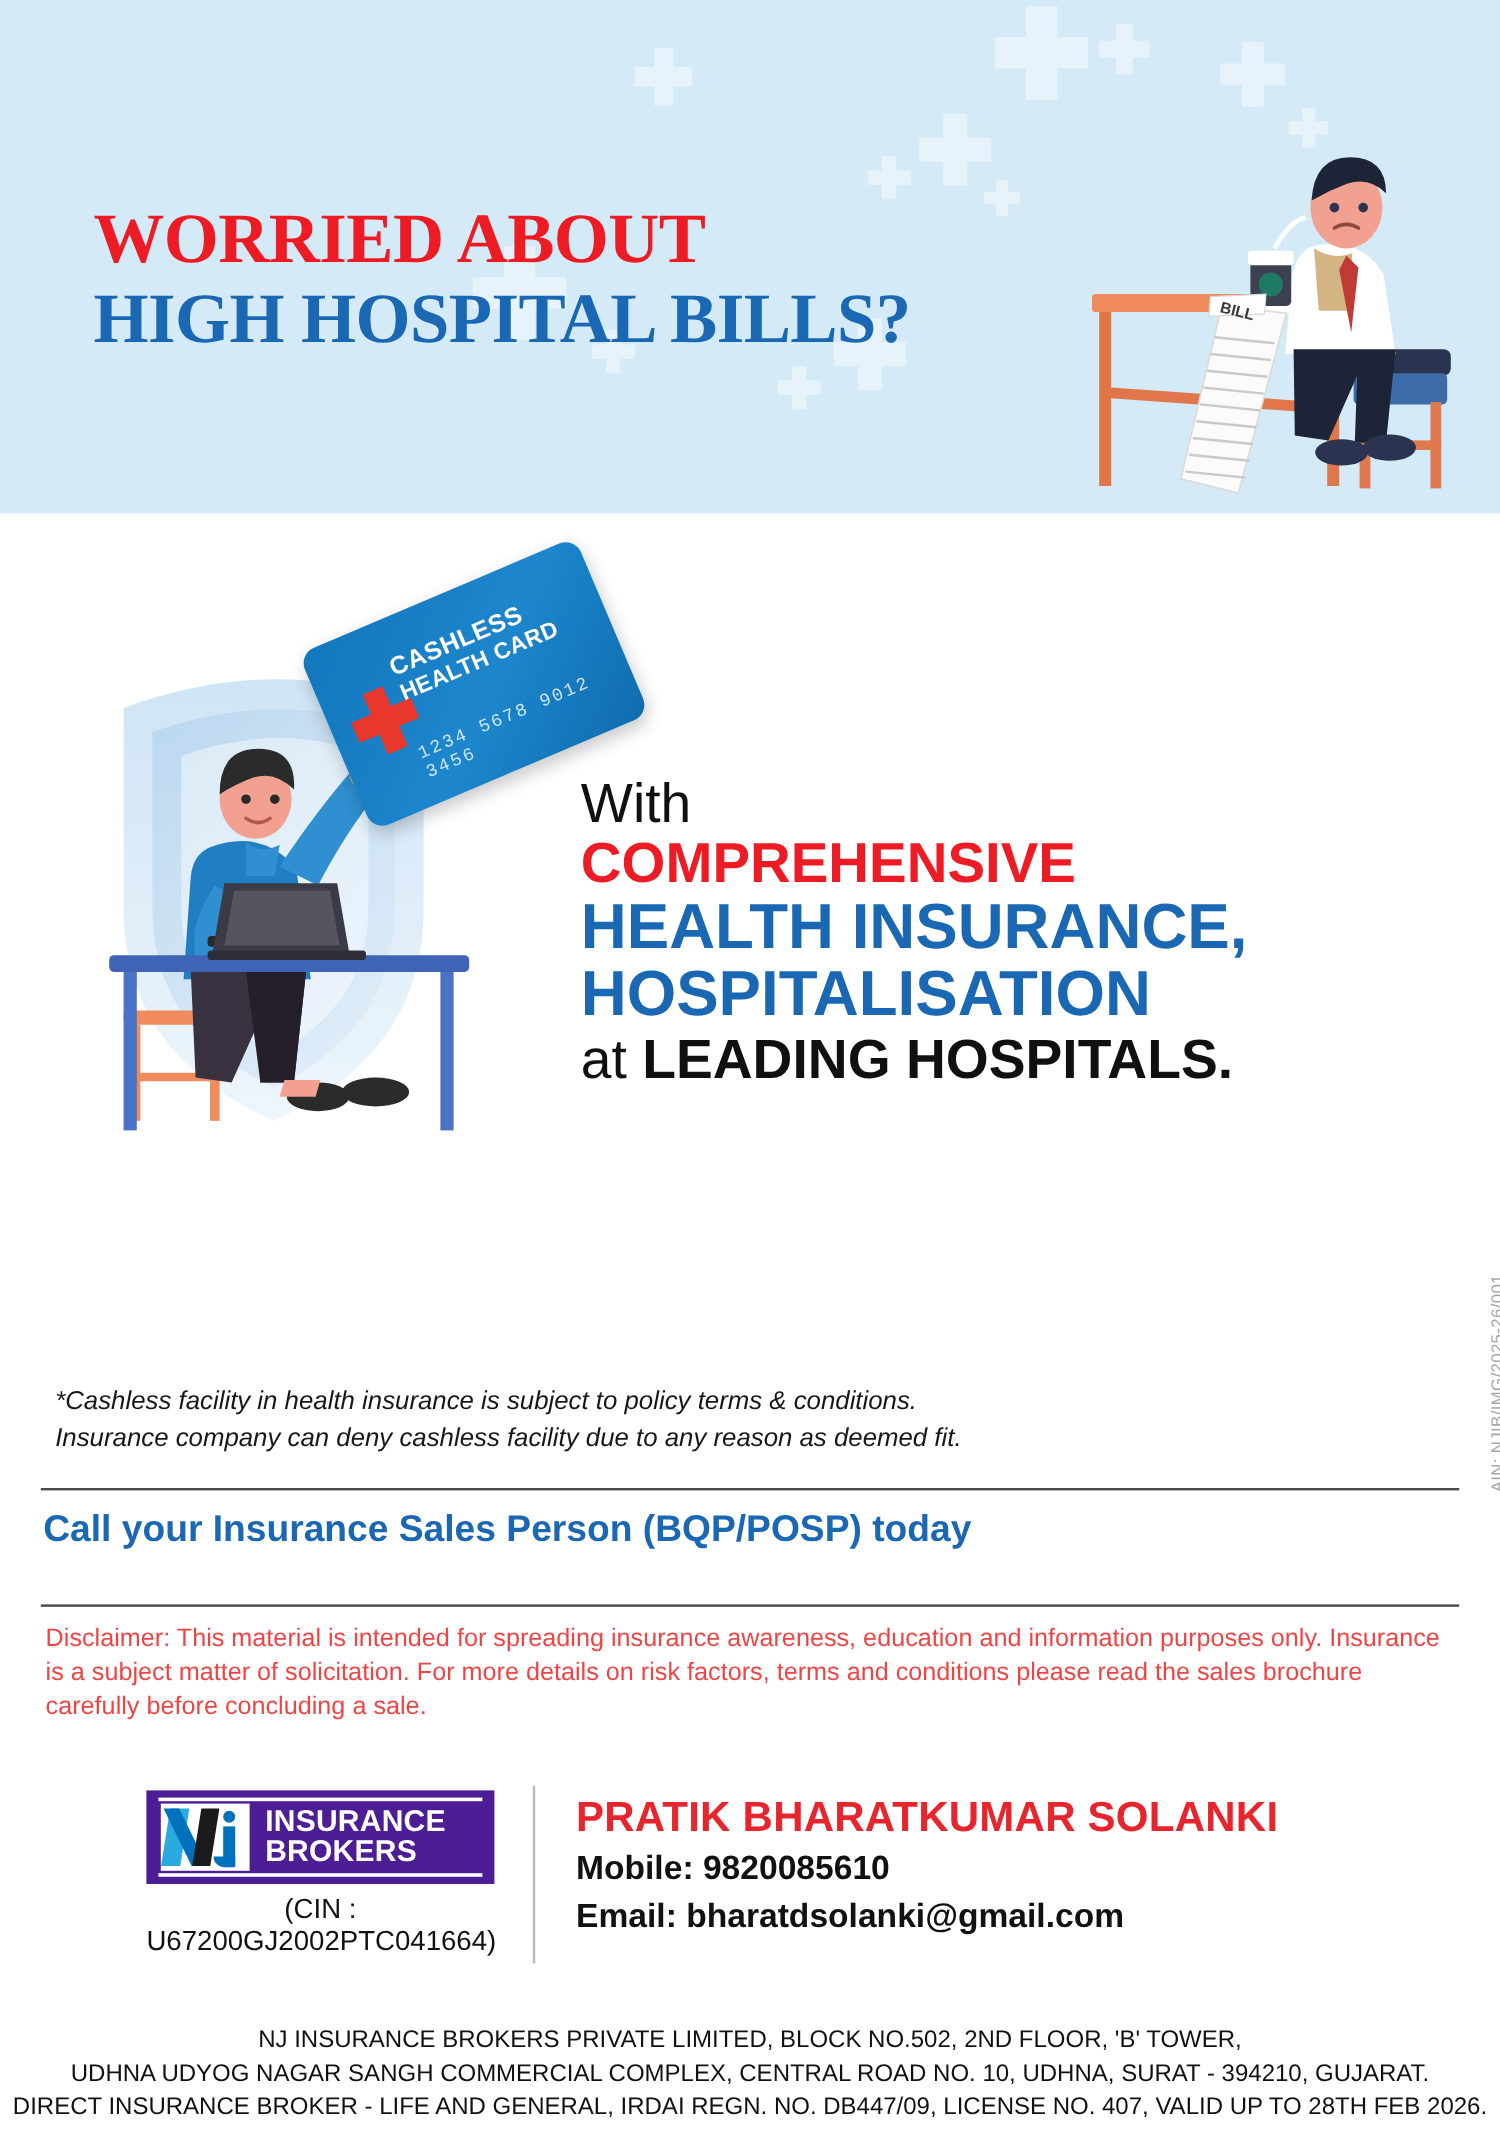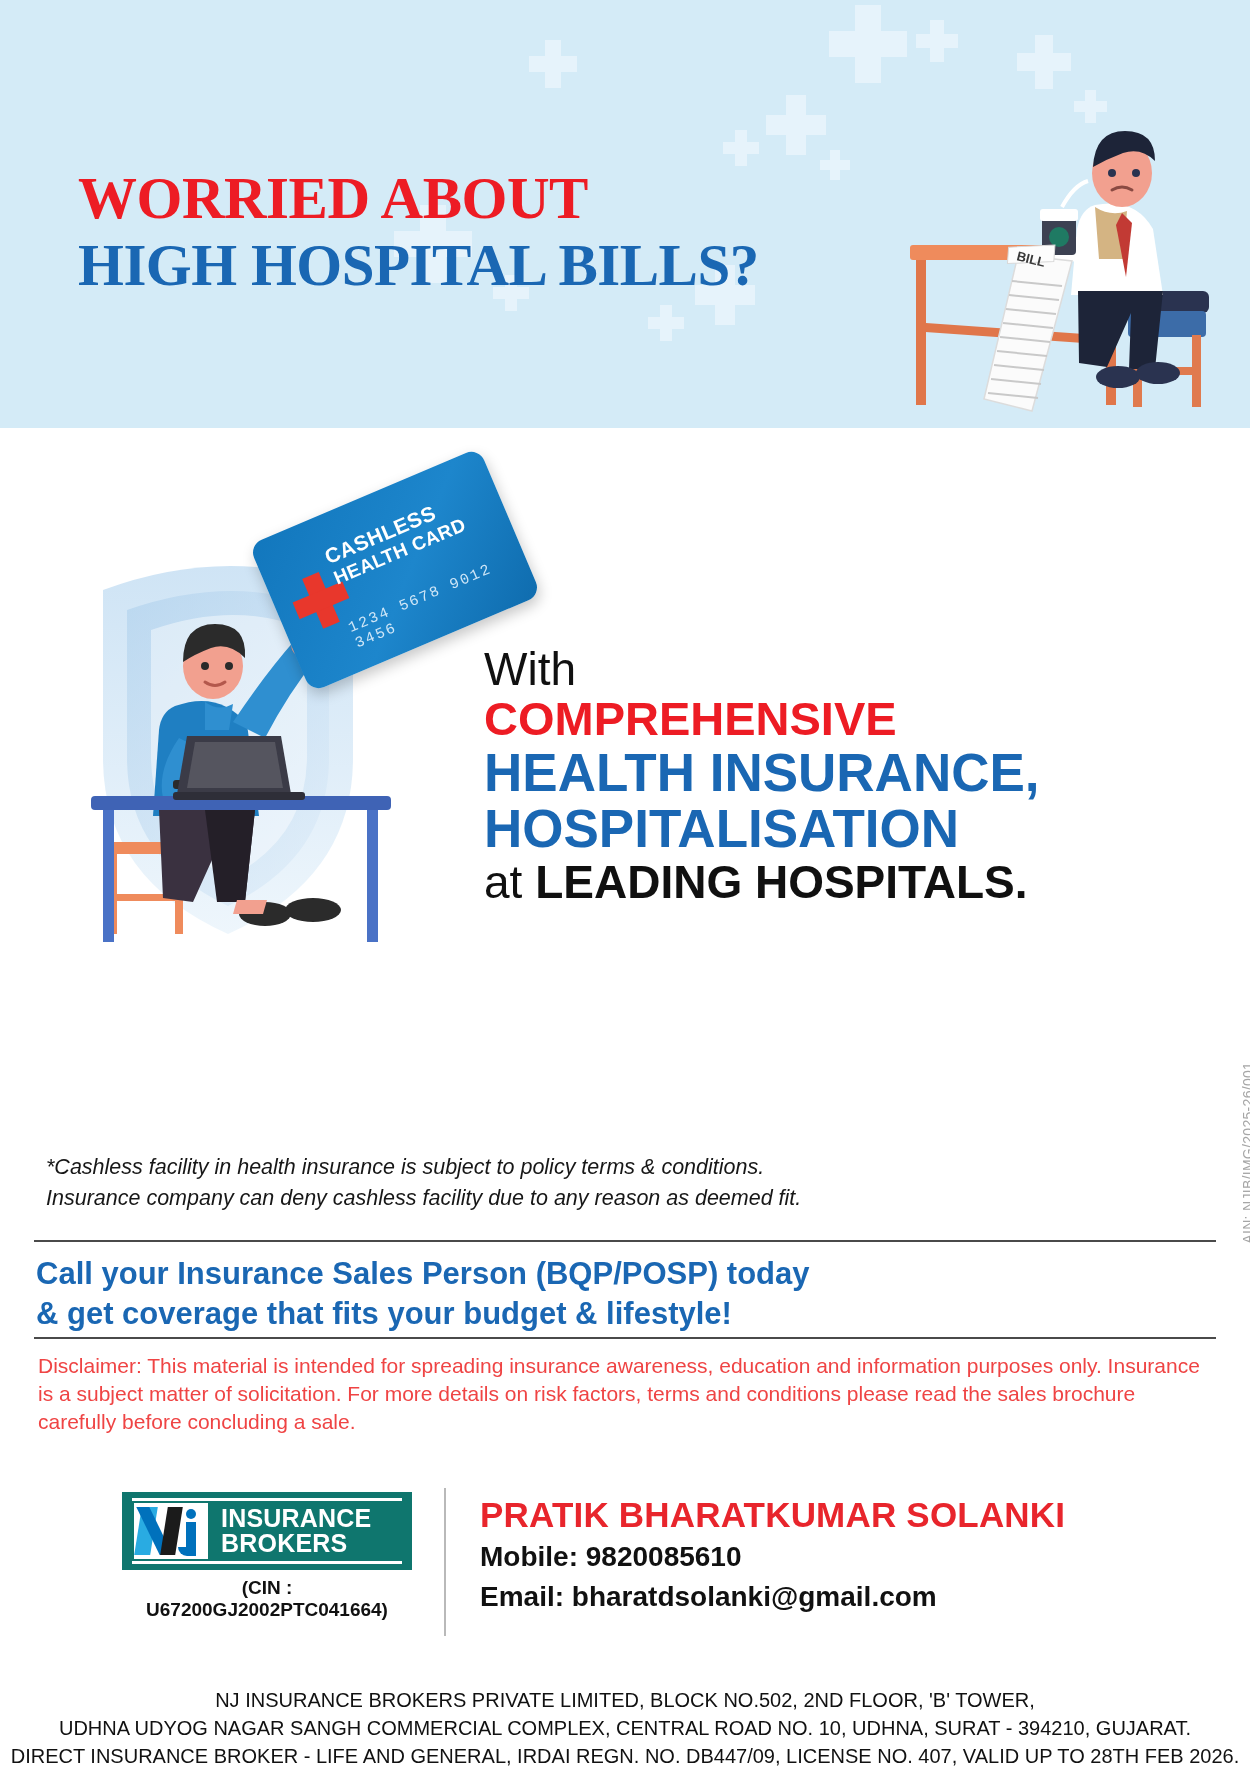--- a/index.html
+++ b/index.html
@@ -95,42 +95,42 @@
 
   
   .disclaimer {
     position:absolute; left:38px; top:1352px; width:1180px;
     font-size:21px; line-height:1.34; color:#ef4444;
   }
 
   
   .logo-wrap { position:absolute; left:122px; top:1492px; }
   .logo-box {
-    width:290px; height:78px; background:#0f766e; position:relative;
+    width:290px; height:78px; background:#4c1d95; position:relative;
     padding:9px 16px 9px 12px; display:flex; align-items:center;
   }
   .logo-box::before {
     content:""; position:absolute; left:10px; right:10px; top:6px; height:3px; background:#fff;
   }
   .logo-box::after {
     content:""; position:absolute; left:10px; right:10px; bottom:6px; height:3px; background:#fff;
   }
   .nj-mark {
     width:74px; height:56px; background:#fff; position:relative; overflow:hidden; flex:0 0 auto;
   }
   .nj-mark .n1 { position:absolute; left:4px; top:4px; width:16px; height:48px; background:#29abe2; transform:skewX(-9deg);}
   .nj-mark .n2 { position:absolute; left:14px; top:4px; width:13px; height:48px; background:#0071bc; transform:skewX(26deg);}
   .nj-mark .n3 { position:absolute; left:30px; top:4px; width:15px; height:48px; background:#1b1b1b; transform:skewX(-9deg);}
   .nj-mark .jd { position:absolute; left:52px; top:6px; width:10px; height:10px; border-radius:50%; background:#0071bc;}
   .nj-mark .js { position:absolute; left:52px; top:19px; width:10px; height:33px; background:#0071bc;}
   .nj-mark .jh { position:absolute; left:44px; top:44px; width:18px; height:9px; background:#0071bc; border-bottom-left-radius:9px;}
   .logo-text { margin-left:13px; color:#fff; font-weight:700; font-size:25px; line-height:1.02; letter-spacing:.2px;}
   .cin {
     margin-top:7px; text-align:center; width:290px;
-    font-size:19px; color:#111;font-weight:bold;
+    font-size:23px; color:#111;
   }
 
   .vdiv { position:absolute; left:444px; top:1488px; width:2px; height:148px; background:#b9b9b9;}
 
   
   .contact { position:absolute; left:480px; top:1496px; width:720px; }
   .c-name { font-size:35px; font-weight:700; color:#e8252c; letter-spacing:.2px; line-height:1.1; white-space:nowrap;}
   .c-line { font-size:28px; font-weight:700; color:#111; line-height:1.32; margin-top:4px; white-space:nowrap;}
 
   
@@ -296,21 +296,20 @@
 
 <div class="footnote">
   <div>*Cashless facility in health insurance is subject to policy terms &amp; conditions.</div>
   <div>Insurance company can deny cashless facility due to any reason as deemed fit.</div>
 </div>
 
 <div class="rule r1"></div>
 
 <div class="cta">
   <div>Call your Insurance Sales Person (BQP/POSP) today</div>
-  <div>&amp; get coverage that fits your budget &amp; lifestyle!</div>
 </div>
 
 <div class="rule r2"></div>
 
 <div class="disclaimer">Disclaimer: This material is intended for spreading insurance awareness, education and information purposes only. Insurance is a subject matter of solicitation. For more details on risk factors, terms and conditions please read the sales brochure carefully before concluding a sale.</div>
 
 <div class="logo-wrap">
   <div class="logo-box">
     <div class="nj-mark">
       <span class="n1"></span>

